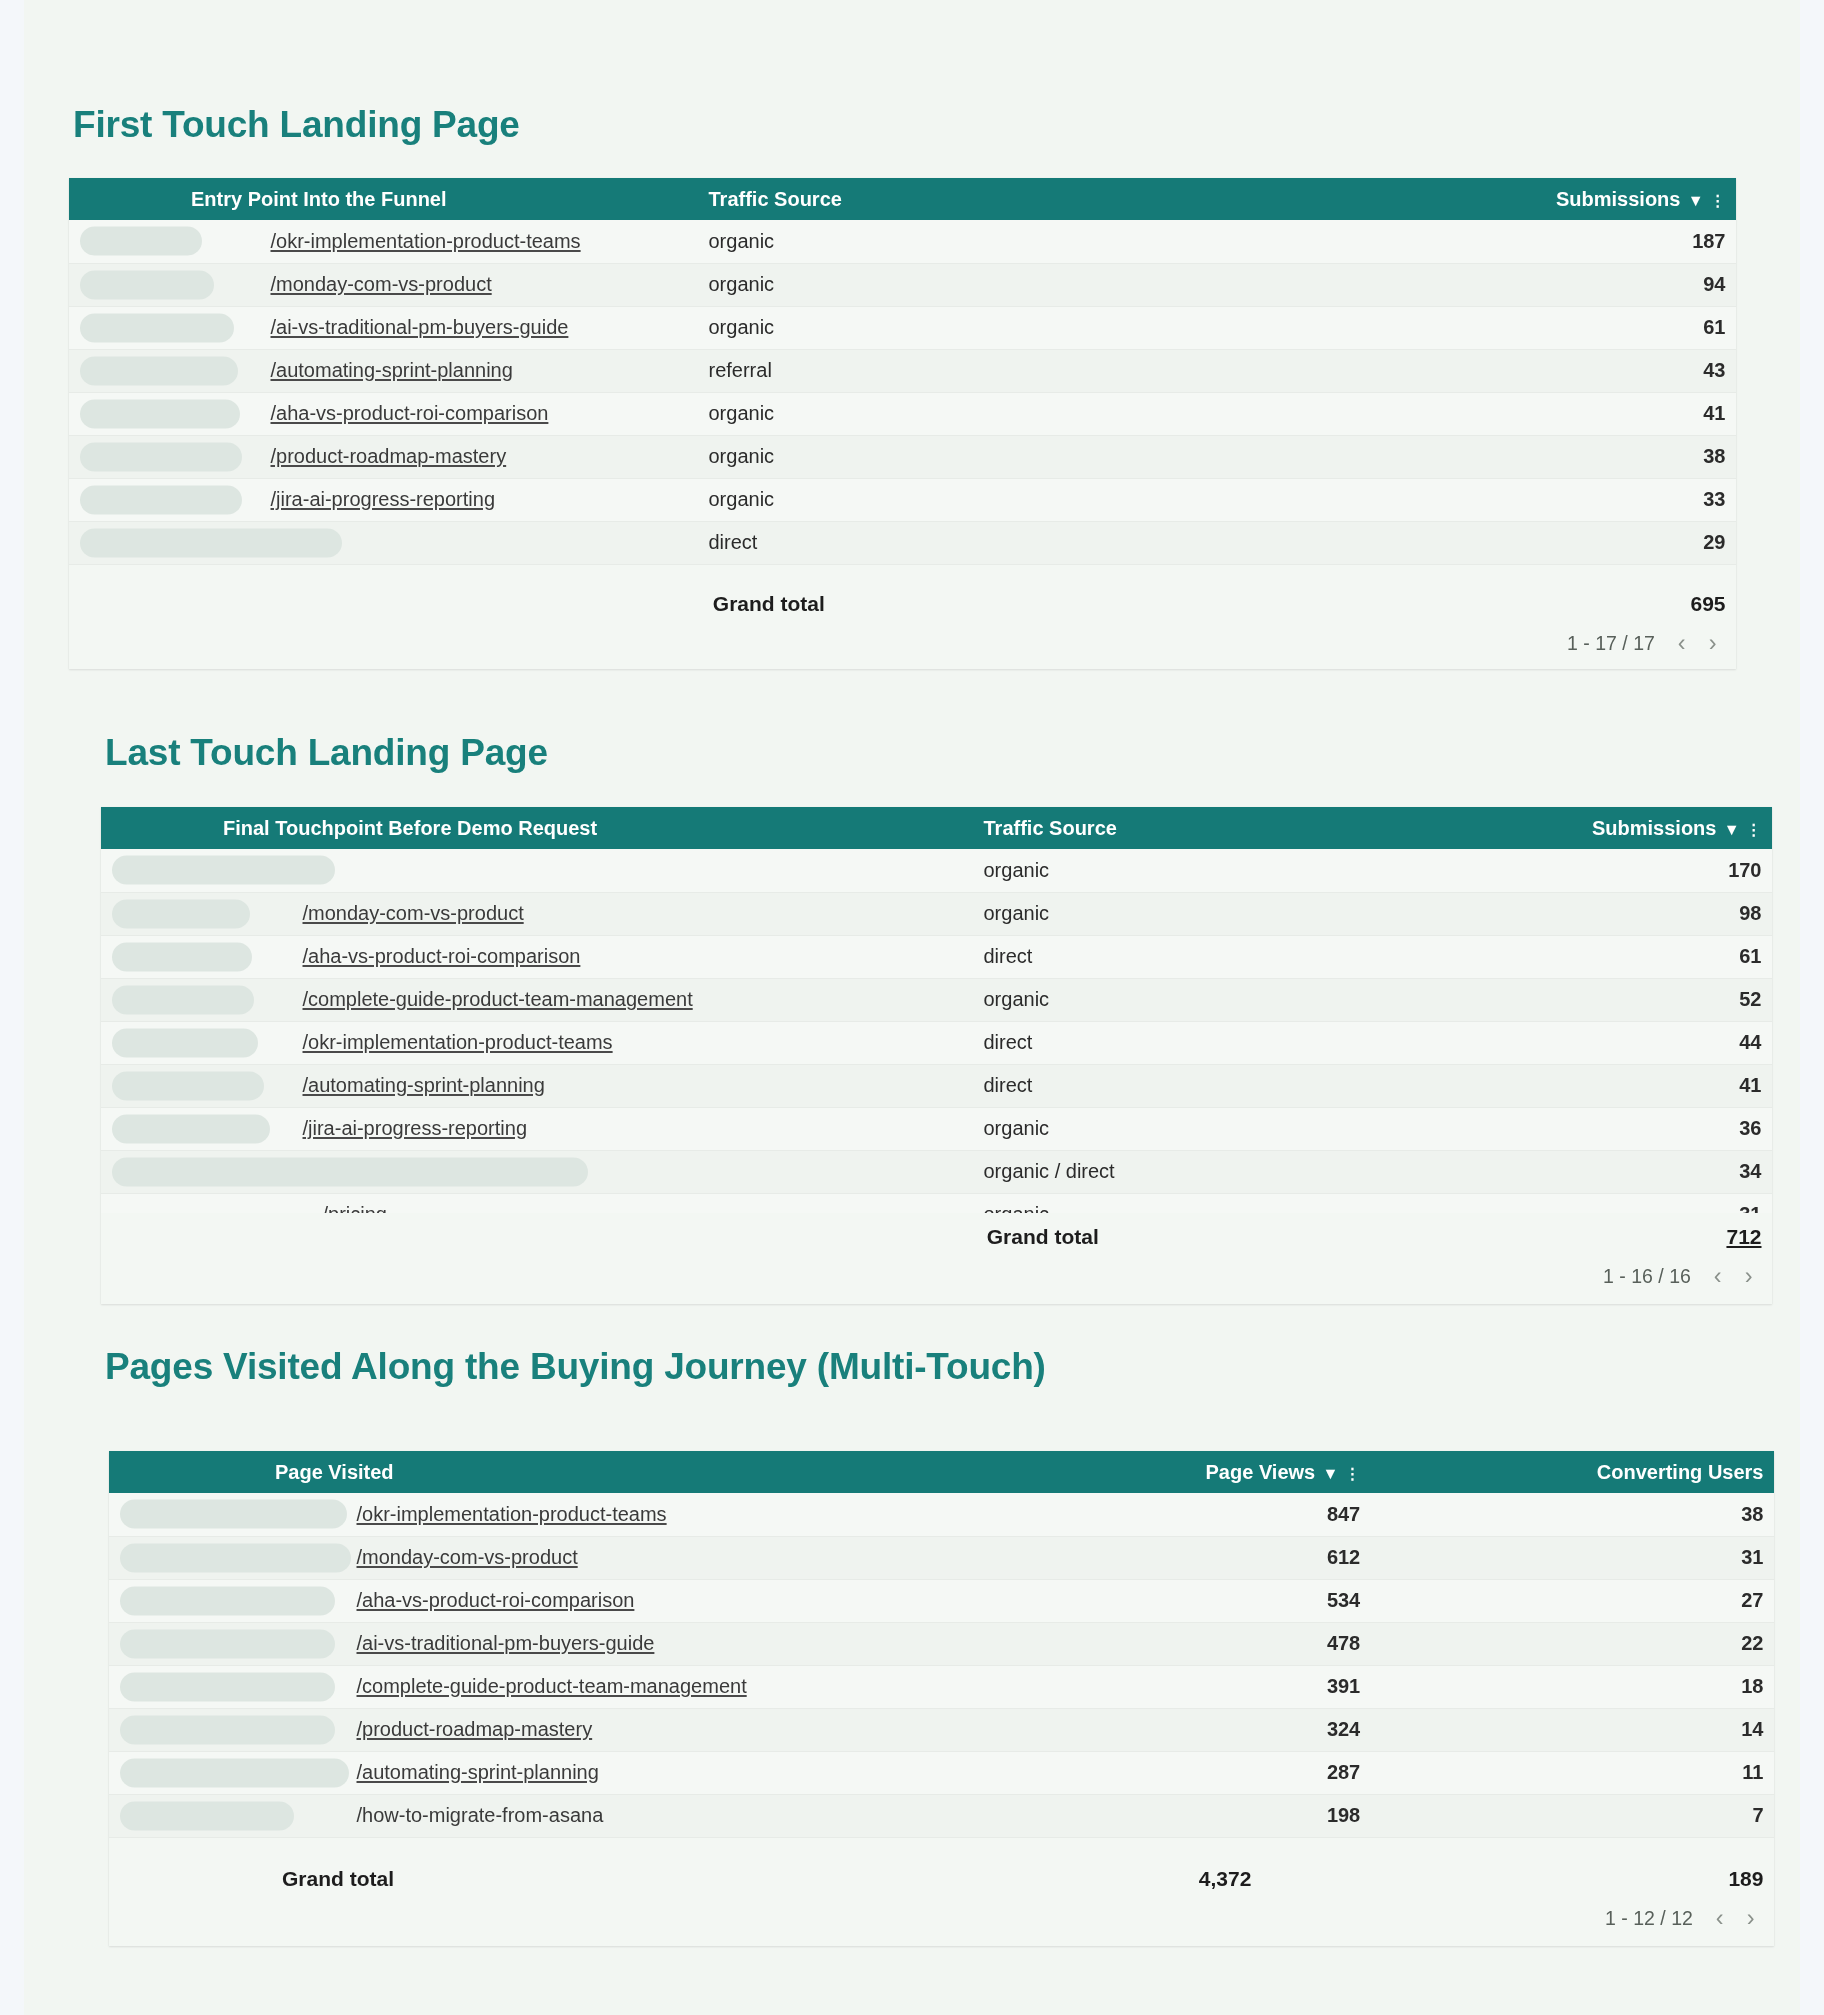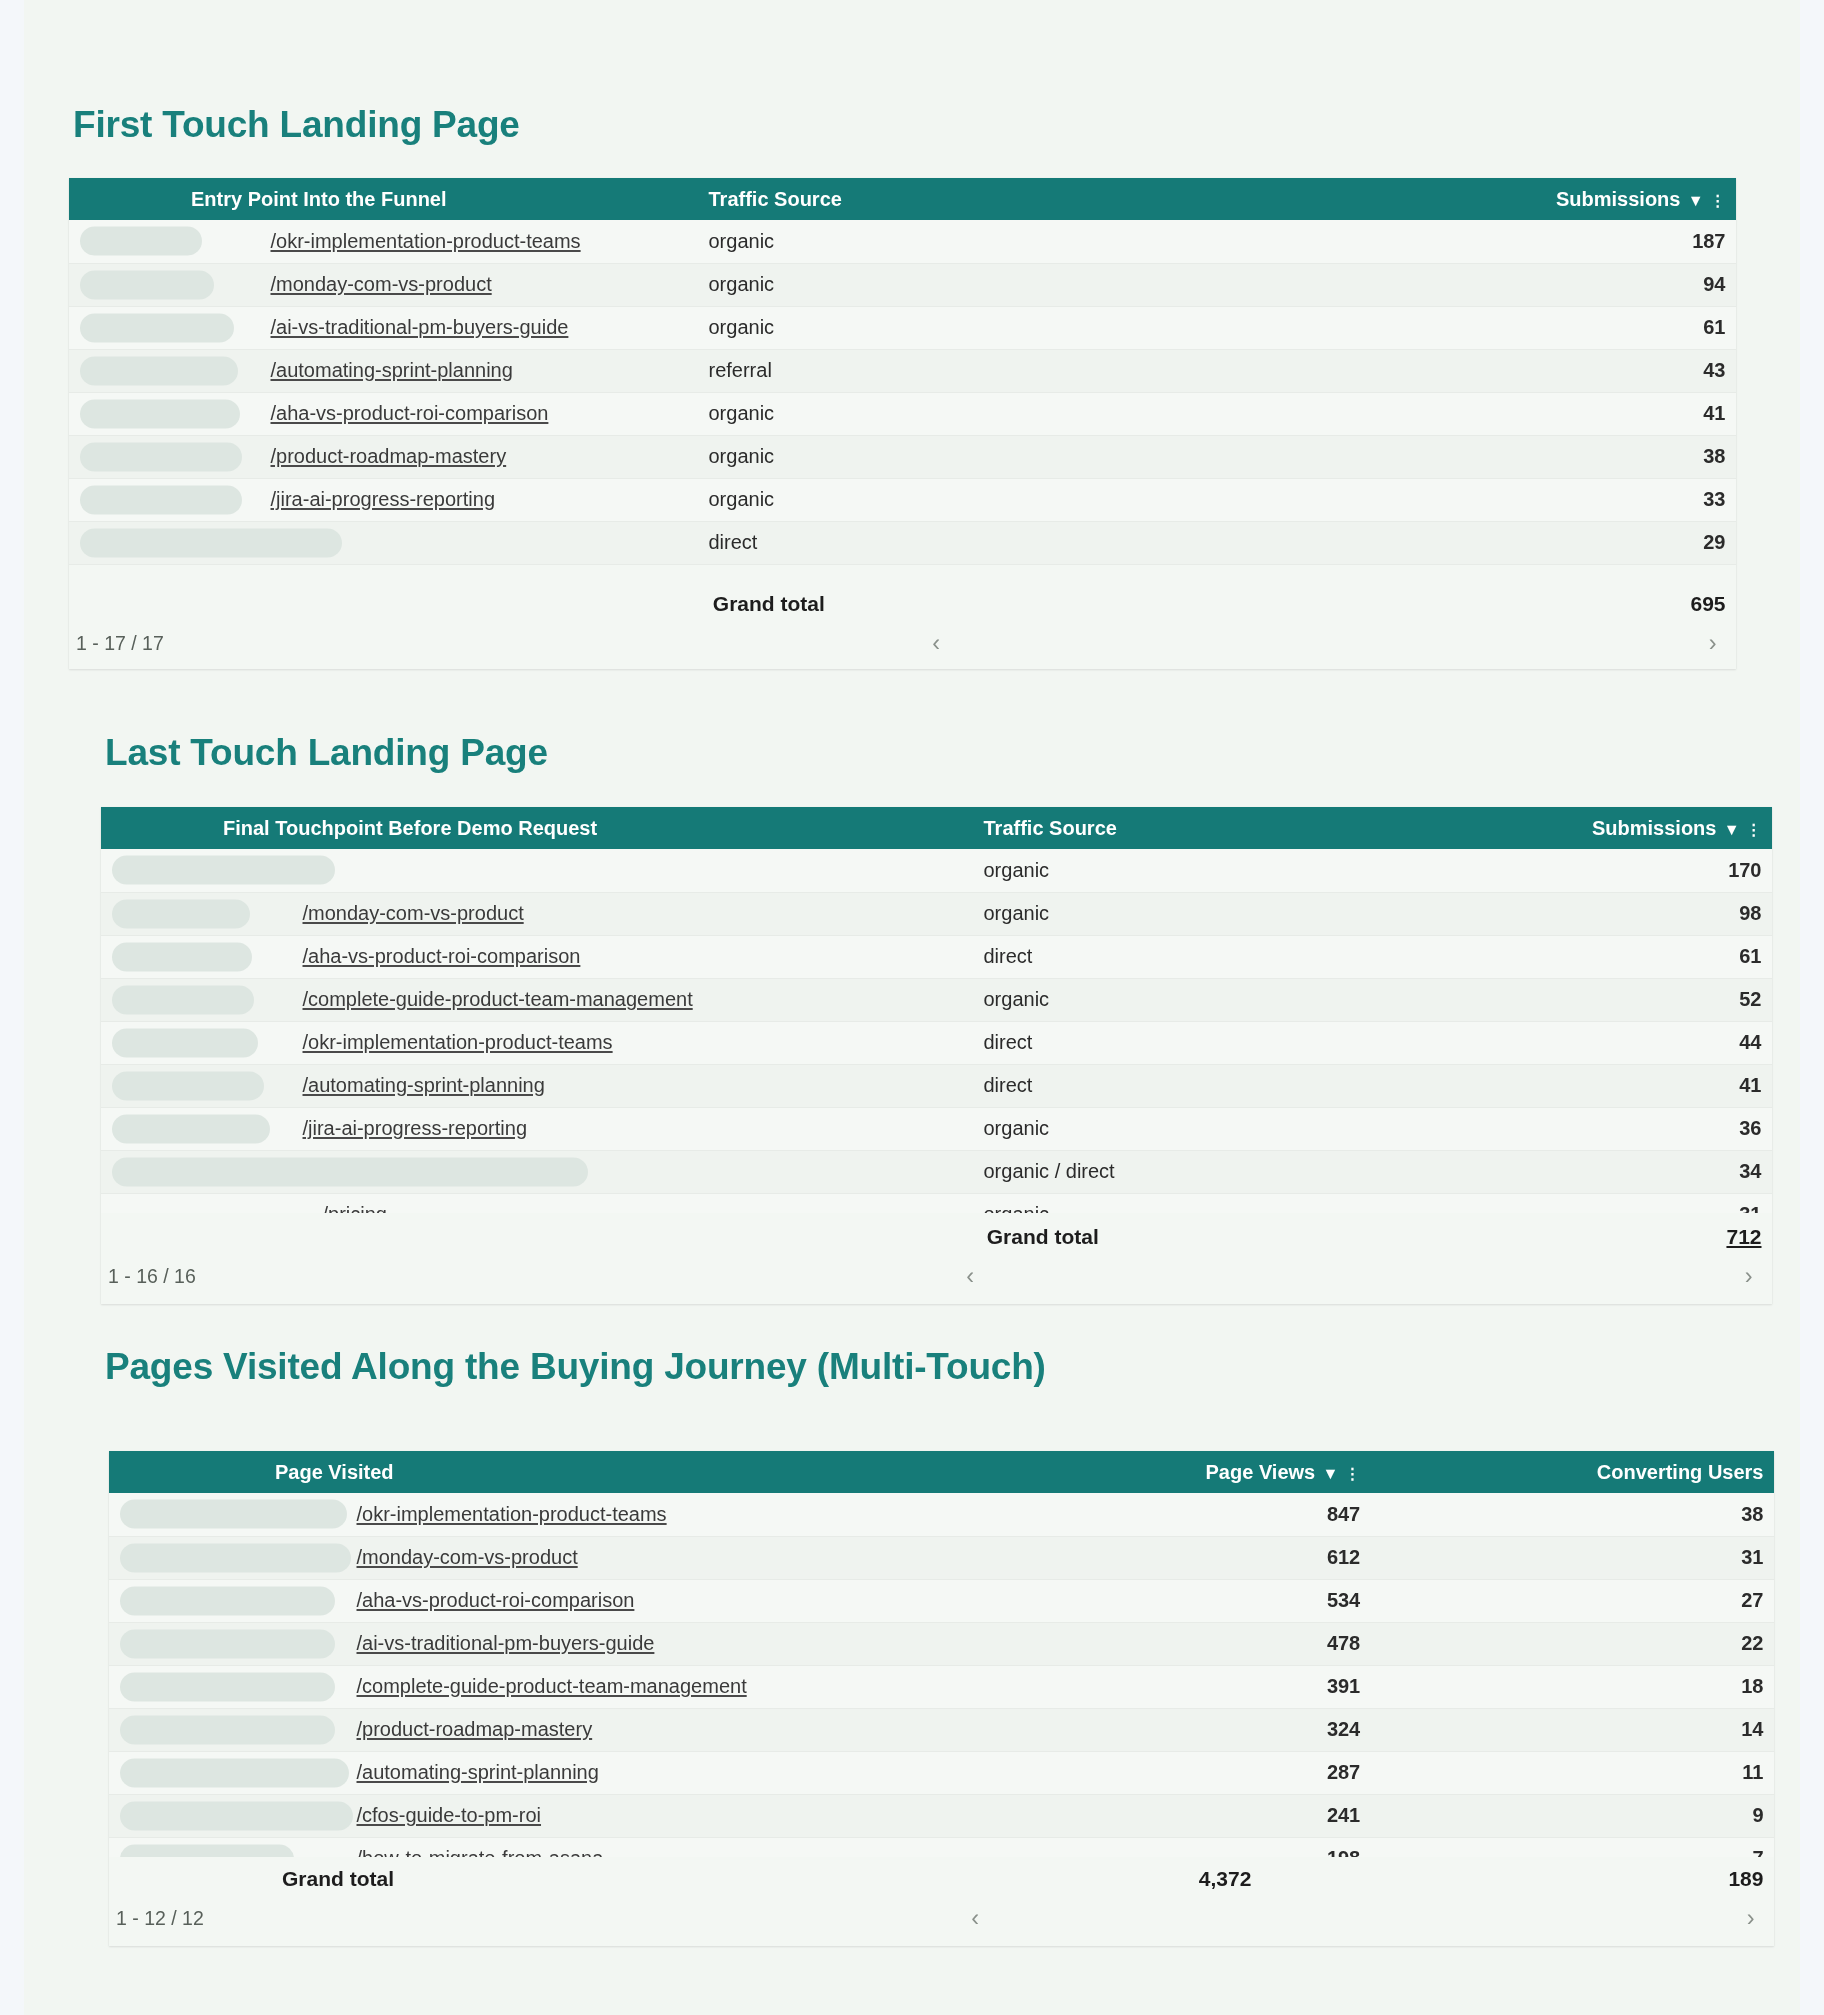--- a/index.html
+++ b/index.html
@@ -126,21 +126,21 @@
     display: flex;
     align-items: center;
     font-weight: bold;
     font-size: 21px;
     color: #1d1d1d;
     height: 39px;
   }
   .pager {
     display: flex;
     align-items: center;
-    justify-content: space-between;
+    justify-content: flex-end;
     gap: 23px;
     height: 41px;
     padding-right: 19.5px;
     font-size: 19.5px;
     color: #58605a;
   }
   .pgbtn {
     font-size: 23.5px;
     color: #8a918b;
     line-height: 1;
@@ -498,30 +498,20 @@
                     <span class="redact" style="width:229px;"></span>
                     <span class="pathtext" style="margin-left:237px;">/automating-sprint-planning</span>
                   </div>
                 </td>
                 <td class="num">287</td>
                 <td class="num">11</td>
               </tr>
               <tr>
                 <td>
                   <div class="pagecell">
-                    <span class="redact" style="width:233px;"></span>
-                    <span class="pathtext" style="margin-left:237px;">/cfos-guide-to-pm-roi</span>
-                  </div>
-                </td>
-                <td class="num">241</td>
-                <td class="num">9</td>
-              </tr>
-              <tr>
-                <td>
-                  <div class="pagecell">
                     <span class="redact" style="width:174px;"></span>
                     <span class="pathtext" style="margin-left:237px; text-decoration:none;">/how-to-migrate-from-asana</span>
                   </div>
                 </td>
                 <td class="num">198</td>
                 <td class="num">7</td>
               </tr>
             </tbody>
           </table>
         </div>

